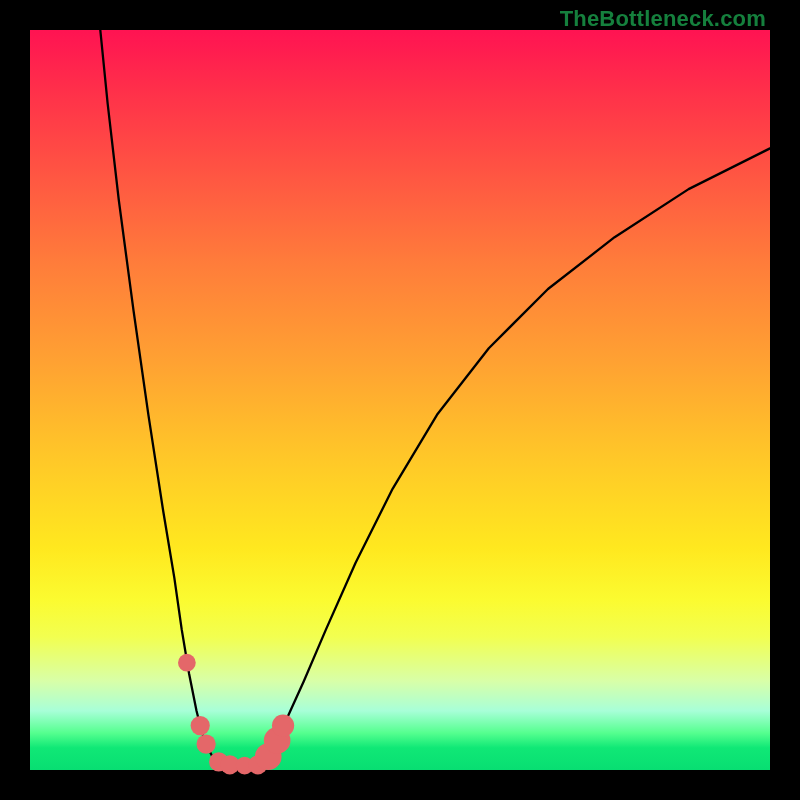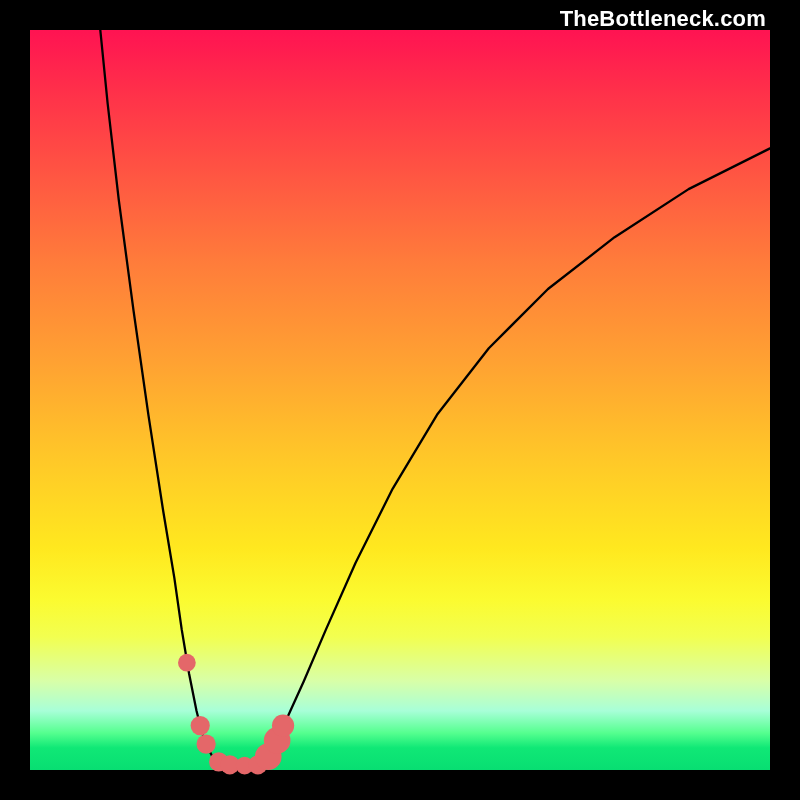--- a/index.html
+++ b/index.html
@@ -33,21 +33,21 @@
       #08de72 100%
     );
   }
   .watermark {
     position: absolute;
     top: 6px;
     right: 34px;
     font-family: Arial, Helvetica, sans-serif;
     font-size: 22px;
     font-weight: 600;
-    color: #ffffff;
+    color: #15803d;
     letter-spacing: 0.2px;
   }
   svg.curve {
     position: absolute;
     left: 0;
     top: 0;
     width: 740px;
     height: 740px;
     overflow: visible;
   }

